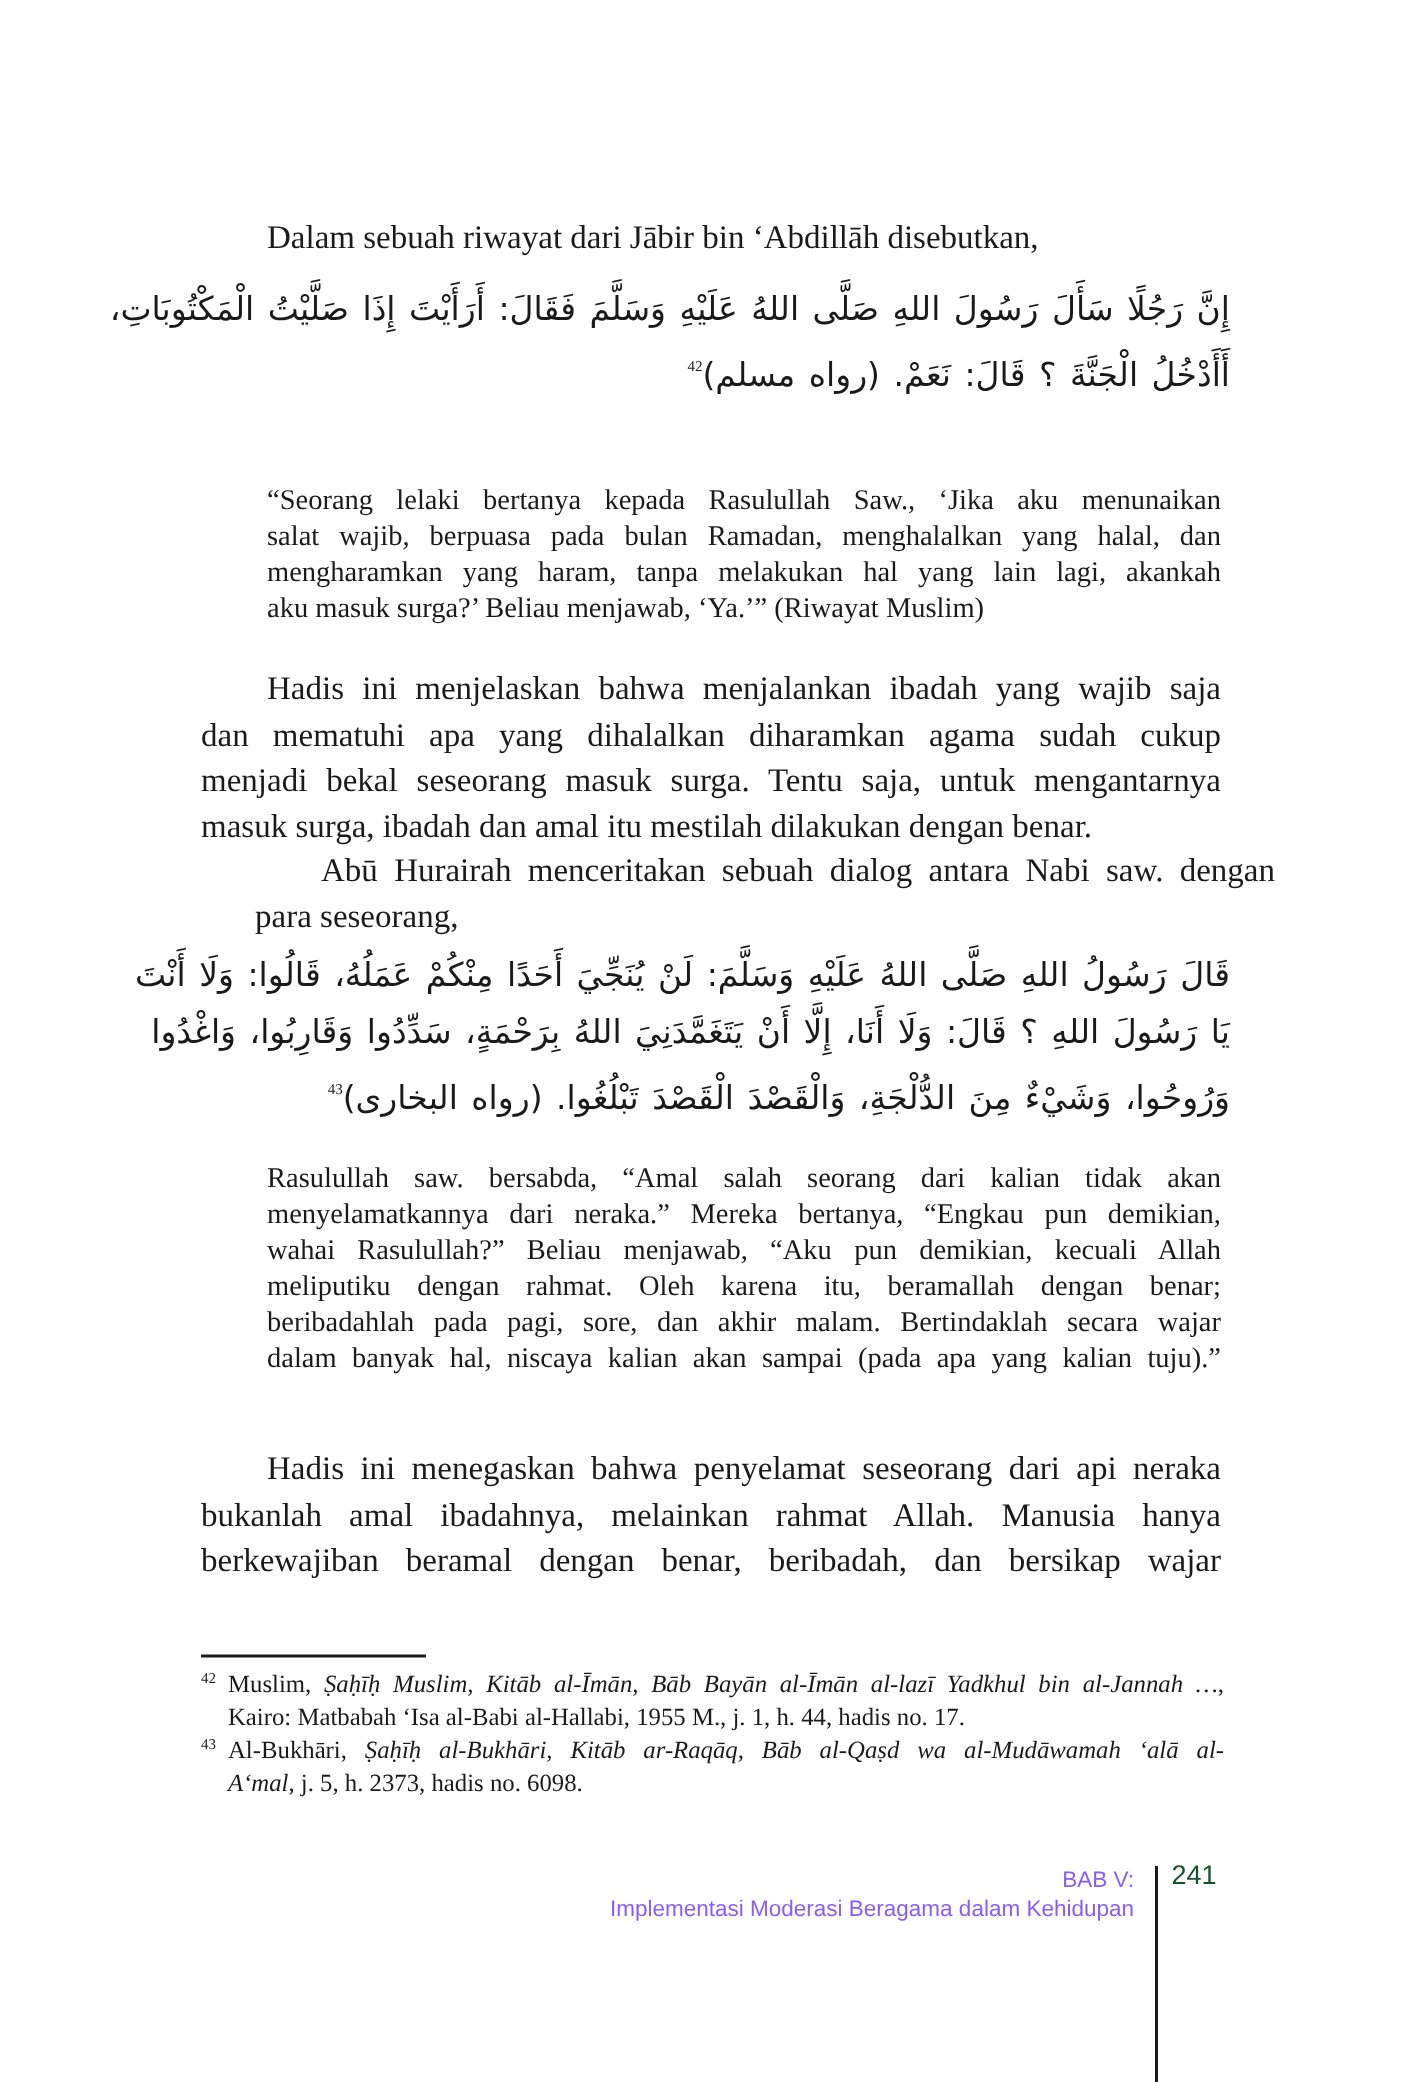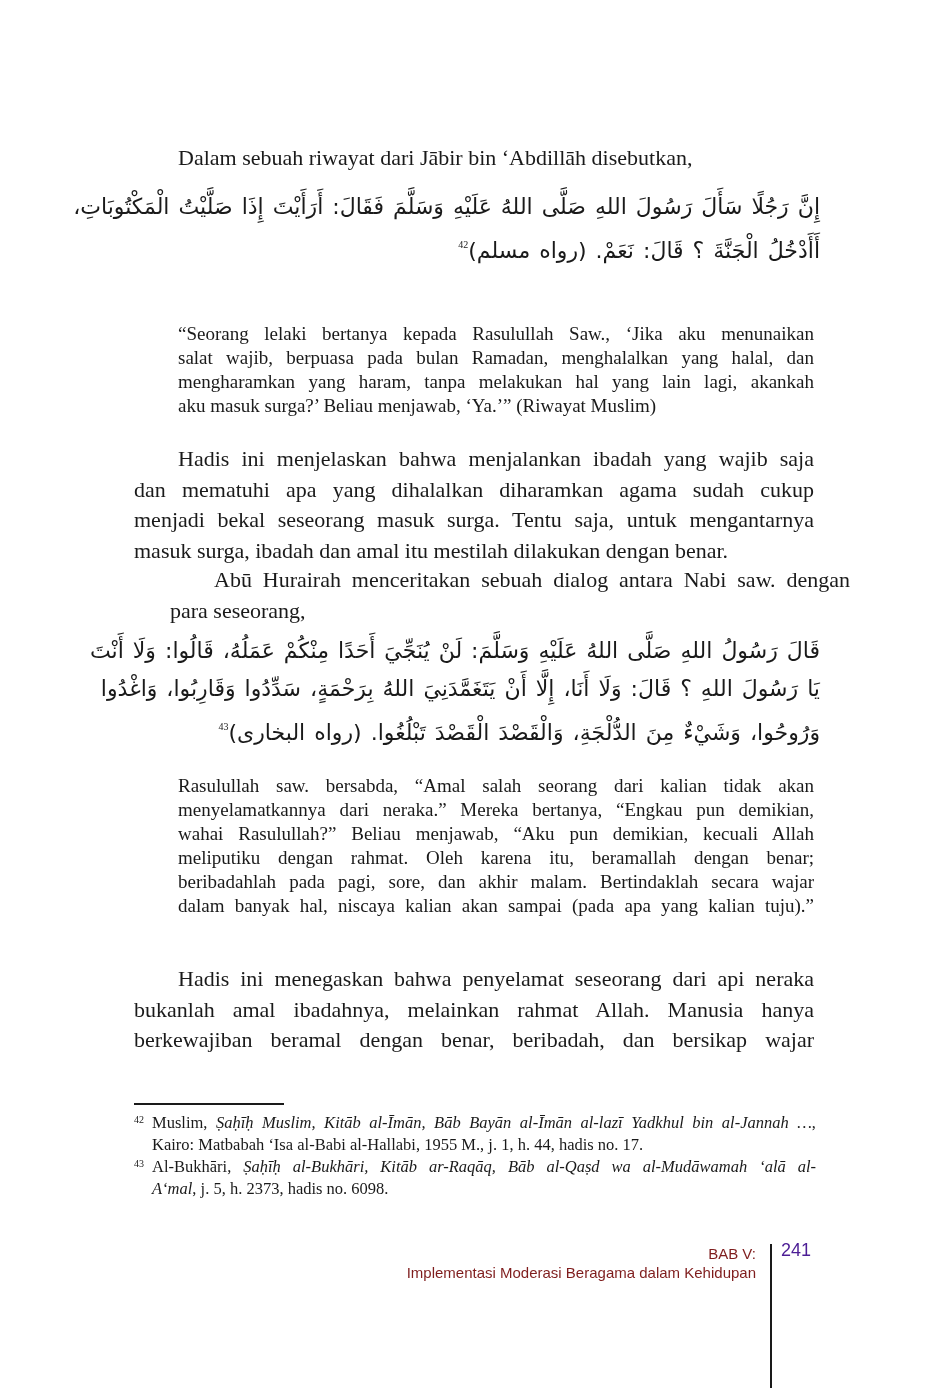--- a/index.html
+++ b/index.html
@@ -32,23 +32,23 @@
     .p2 { left: 134px; top: 565px; width: 680px; margin-left: 36px; }
     .p3 { left: 134px; top: 964px; width: 680px; }
 
     .fn-rule { left: 134px; top: 1103px; width: 150px; height: 2px; background: #1a1a1a; }
     .footnotes { left: 134px; top: 1112px; width: 682px; font-size: 16.5px; line-height: 22px; }
     .fn { position: relative; padding-left: 18px; }
     .fn .num { position: absolute; left: 0; top: -3px; font-size: 10px; }
     .fn .line { display: block; text-align: justify; text-align-last: justify; white-space: nowrap; }
     .fn .line.last { text-align-last: left; }
 
-    .footer-chapter { right: 190px; top: 1244px; text-align: right; font-size: 15px; line-height: 19px; color: #7f1d1d; }
+    .footer-chapter { right: 190px; top: 1244px; text-align: right; font-size: 15px; line-height: 19px; color: #8b5cf6; }
     .footer-rule { left: 770px; top: 1244px; width: 2px; height: 144px; background: #1a1a1a; }
-    .page-number { left: 781px; top: 1240px; font-size: 18px; color: #4c1d95; }
+    .page-number { left: 781px; top: 1240px; font-size: 18px; color: #14532d; }
   </style>
 </head>
 <body>
 
 <div class="abs serif intro">Dalam sebuah riwayat dari Jābir bin ‘Abdillāh disebutkan,</div>
 
 <div class="abs arabic ar1">
   <span class="line">إِنَّ رَجُلًا سَأَلَ رَسُولَ اللهِ صَلَّى اللهُ عَلَيْهِ وَسَلَّمَ فَقَالَ: أَرَأَيْتَ إِذَا صَلَّيْتُ الْمَكْتُوبَاتِ،</span>
   <span class="line last"><span>أَأَدْخُلُ الْجَنَّةَ ؟ قَالَ: نَعَمْ. (رواه مسلم)</span><sup>42</sup></span>
 </div>

